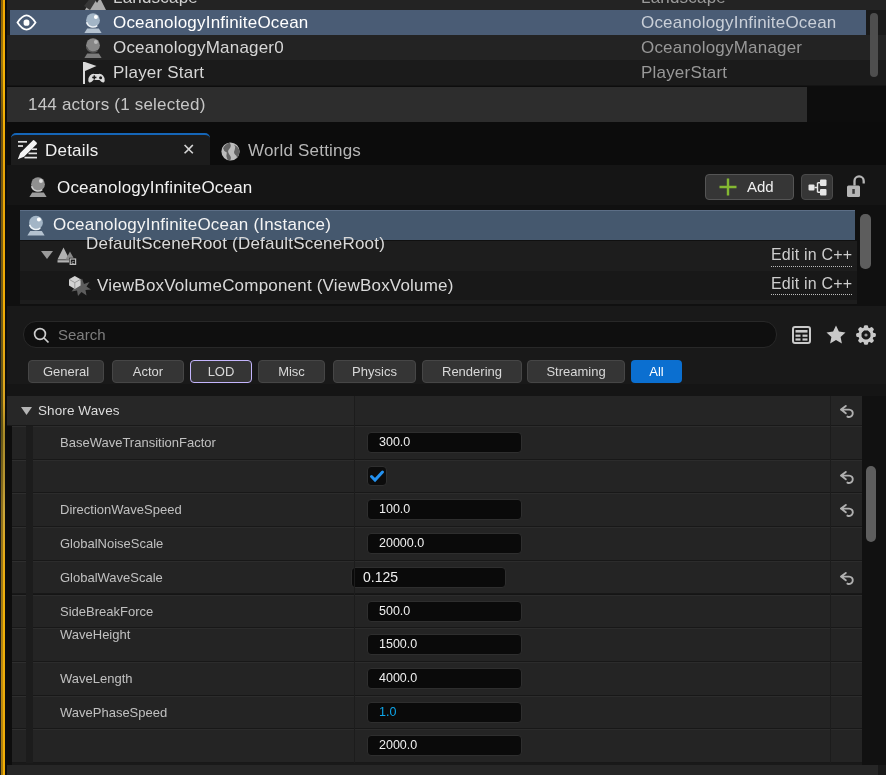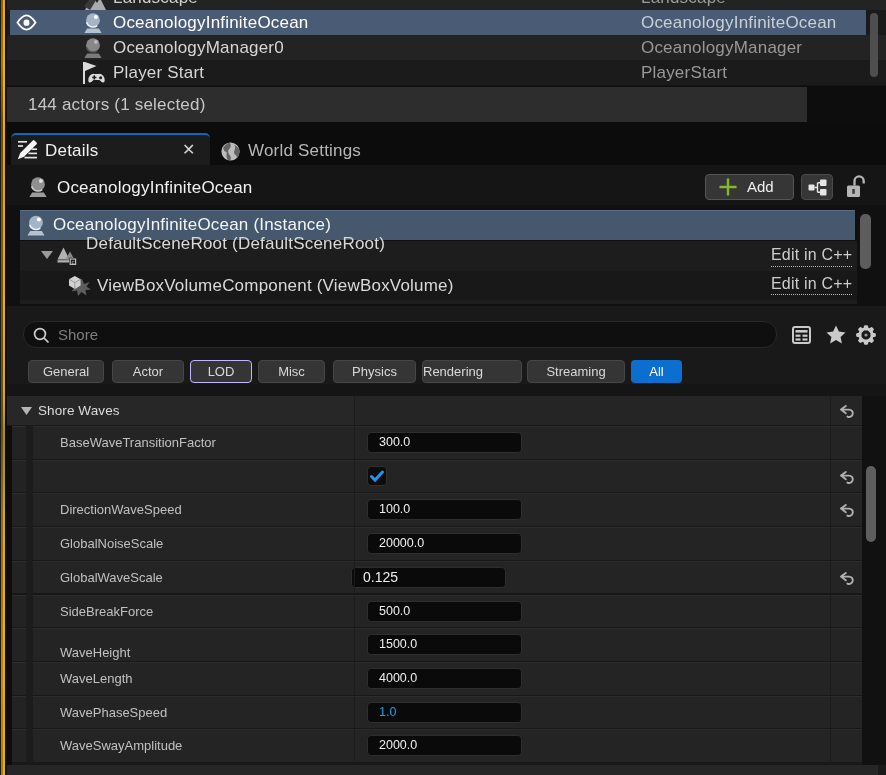--- a/index.html
+++ b/index.html
@@ -161,21 +161,21 @@
   <div class="a" style="left:771px;top:108px;height:22px;line-height:21px;color:#cdcdcd;font-size:16px;letter-spacing:0.2px;border-bottom:1px dotted #bbb">Edit in C++</div>
 
   <div class="a" style="left:20px;top:135px;width:837px;height:4px;background:#1d1d1d"></div>
 
   <div class="a" style="left:0;top:141px;width:886px;height:78px;background:#191919"></div>
   <div class="a" style="left:23px;top:156px;width:754px;height:27px;background:#0f0f0f;border:1px solid #282828;border-radius:13px">
     <svg class="a" style="left:9px;top:5px" width="17" height="17" viewBox="0 0 17 17">
       <circle cx="7" cy="7" r="5.4" fill="none" stroke="#cdcdcd" stroke-width="1.7"></circle>
       <path d="M11 11 L15.5 15.5" stroke="#cdcdcd" stroke-width="1.7"></path>
     </svg>
-    <div class="a" style="left:34px;top:0;height:25px;line-height:25px;color:#7e7e7e;font-size:15px">Shore</div>
+    <div class="a" style="left:34px;top:0;height:25px;line-height:25px;color:#7e7e7e;font-size:15px">Search</div>
   </div>
   <svg class="a" style="left:792px;top:161px" width="19" height="18" viewBox="0 0 19 18">
     <rect x="1" y="1" width="17" height="16" rx="2" fill="none" stroke="#c9c9c9" stroke-width="2"></rect>
     <rect x="3.5" y="4" width="12" height="2.6" fill="#c9c9c9"></rect>
     <rect x="3.5" y="8.6" width="5" height="2.2" fill="#c9c9c9"></rect>
     <rect x="10.5" y="8.6" width="5" height="2.2" fill="#c9c9c9"></rect>
     <rect x="3.5" y="12.4" width="5" height="2.2" fill="#c9c9c9"></rect>
     <rect x="10.5" y="12.4" width="5" height="2.2" fill="#c9c9c9"></rect>
   </svg>
   <svg class="a" style="left:826px;top:160px" width="20" height="19" viewBox="0 0 20 19">
@@ -205,21 +205,21 @@
       <circle r="1.6" fill="#9a9a9a"></circle>
     </g>
   </svg>
 
   <div class="a" style="left:0;top:195px;width:886px;height:23px" id="filters">
       <div class="a" style="left:28px;top:0;width:76px;height:23px;background:#353535;border:1px solid #464646;border-radius:4px;color:#d8d8d8;font-size:13px;text-align:center;line-height:21px">General</div>
       <div class="a" style="left:112px;top:0;width:72px;height:23px;background:#353535;border:1px solid #464646;border-radius:4px;color:#d8d8d8;font-size:13px;text-align:center;line-height:21px">Actor</div>
       <div class="a" style="left:190px;top:0;width:62px;height:23px;background:#353535;border:1px solid #c4b5fd;border-radius:4px;color:#d8d8d8;font-size:13px;text-align:center;line-height:21px">LOD</div>
       <div class="a" style="left:258px;top:0;width:67px;height:23px;background:#353535;border:1px solid #464646;border-radius:4px;color:#d8d8d8;font-size:13px;text-align:center;line-height:21px">Misc</div>
       <div class="a" style="left:333px;top:0;width:83px;height:23px;background:#353535;border:1px solid #464646;border-radius:4px;color:#d8d8d8;font-size:13px;text-align:center;line-height:21px">Physics</div>
-      <div class="a" style="left:422px;top:0;width:100px;height:23px;background:#353535;border:1px solid #464646;border-radius:4px;color:#d8d8d8;font-size:13px;line-height:21px">Rendering</div>
+      <div class="a" style="left:422px;top:0;width:100px;height:23px;background:#353535;border:1px solid #464646;border-radius:4px;color:#d8d8d8;font-size:13px;text-align:center;line-height:21px">Rendering</div>
       <div class="a" style="left:527px;top:0;width:98px;height:23px;background:#353535;border:1px solid #464646;border-radius:4px;color:#d8d8d8;font-size:13px;text-align:center;line-height:21px">Streaming</div>
       <div class="a" style="left:631px;top:0;width:51px;height:23px;background:#0b6fd0;border-radius:4px;color:#fff;font-size:13px;text-align:center;line-height:23px">All</div>
     </div>
 
   <div class="a" style="left:0;top:226px;width:886px;height:384px" id="props">
       <div class="a" style="left:7px;top:5px;width:855px;height:30px;background:#272727;border-bottom:1px solid #191919"></div>
       <svg class="a" style="left:21px;top:16px" width="11" height="8" viewBox="0 0 11 8">
         <path d="M0 0 H11 L5.5 8 Z" fill="#b5b5b5"></path>
       </svg>
       <div class="a" style="left:355px;top:5px;width:507px;height:30px;background:#252525;border-bottom:1px solid #191919"></div>
@@ -259,33 +259,32 @@
       <div class="a" style="left:351px;top:175.8px;width:155px;height:21px;background:#0a0a0a;border:1px solid #2e2e2e;border-radius:4px;color:#efefef;font-size:14px;line-height:19px;padding-left:11px">0.125</div>
       <div class="a" style="left:839px;top:179.8px"><svg width="17" height="15" viewBox="0 0 17 15">
           <path d="M2 5.6 L6.8 1.9 M2 5.6 L6.8 9.3 M2 5.6 H10 A3.7 3.7 0 1 1 8.4 12.6" fill="none" stroke="#b0b0b0" stroke-width="1.9" stroke-linecap="round" stroke-linejoin="round"></path>
         </svg></div>
       <div class="a" style="left:12px;top:203.5px;width:14px;height:33.7px;background:#232323;border-top:1px solid #2e2e2e;border-bottom:1px solid #181818"></div>
       <div class="a" style="left:26px;top:203.5px;width:836px;height:33.7px;background:#242424;border-top:1px solid #2c2c2c;border-bottom:1px solid #181818"></div>
       <div class="a" style="left:60px;top:203.5px;height:33.7px;line-height:33.7px;color:#c0c0c0;font-size:13px">SideBreakForce</div>
       <div class="a" style="left:367px;top:209.5px;width:155px;height:21px;background:#0a0a0a;border:1px solid #2e2e2e;border-radius:4px;color:#efefef;font-size:12.5px;line-height:19px;padding-left:11px">500.0</div>
       <div class="a" style="left:12px;top:237.20000000000002px;width:14px;height:33.7px;background:#232323;border-top:1px solid #2e2e2e;border-bottom:1px solid #181818"></div>
       <div class="a" style="left:26px;top:237.20000000000002px;width:836px;height:33.7px;background:#242424;border-top:1px solid #2c2c2c;border-bottom:1px solid #181818"></div>
-      <div class="a" style="left:60px;top:245px;height:33.7px;line-height:33.7px;color:#c0c0c0;font-size:13px">WaveHeight</div>
+      <div class="a" style="left:60px;top:227px;height:33.7px;line-height:33.7px;color:#c0c0c0;font-size:13px">WaveHeight</div>
       <div class="a" style="left:367px;top:243.20000000000002px;width:155px;height:21px;background:#0a0a0a;border:1px solid #2e2e2e;border-radius:4px;color:#efefef;font-size:12.5px;line-height:19px;padding-left:11px">1500.0</div>
       <div class="a" style="left:12px;top:270.90000000000003px;width:14px;height:33.7px;background:#232323;border-top:1px solid #2e2e2e;border-bottom:1px solid #181818"></div>
       <div class="a" style="left:26px;top:270.90000000000003px;width:836px;height:33.7px;background:#242424;border-top:1px solid #2c2c2c;border-bottom:1px solid #181818"></div>
       <div class="a" style="left:60px;top:270.90000000000003px;height:33.7px;line-height:33.7px;color:#c0c0c0;font-size:13px">WaveLength</div>
       <div class="a" style="left:367px;top:276.90000000000003px;width:155px;height:21px;background:#0a0a0a;border:1px solid #2e2e2e;border-radius:4px;color:#efefef;font-size:12.5px;line-height:19px;padding-left:11px">4000.0</div>
       <div class="a" style="left:12px;top:304.6px;width:14px;height:33.7px;background:#232323;border-top:1px solid #2e2e2e;border-bottom:1px solid #181818"></div>
       <div class="a" style="left:26px;top:304.6px;width:836px;height:33.7px;background:#242424;border-top:1px solid #2c2c2c;border-bottom:1px solid #181818"></div>
       <div class="a" style="left:60px;top:304.6px;height:33.7px;line-height:33.7px;color:#c0c0c0;font-size:13px">WavePhaseSpeed</div>
       <div class="a" style="left:367px;top:310.6px;width:155px;height:21px;background:#0a0a0a;border:1px solid #2e2e2e;border-radius:4px;color:#0ea5e9;font-size:12.5px;line-height:19px;padding-left:11px">1.0</div>
       <div class="a" style="left:12px;top:338.3px;width:14px;height:33.7px;background:#232323;border-top:1px solid #2e2e2e;border-bottom:1px solid #181818"></div>
       <div class="a" style="left:26px;top:338.3px;width:836px;height:33.7px;background:#242424;border-top:1px solid #2c2c2c;border-bottom:1px solid #181818"></div>
-      <div class="a" style="left:60px;top:338.3px;height:33.7px;line-height:33.7px;color:#c0c0c0;font-size:13px">WaveSwayAmplitude</div>
       <div class="a" style="left:367px;top:344.3px;width:155px;height:21px;background:#0a0a0a;border:1px solid #2e2e2e;border-radius:4px;color:#efefef;font-size:12.5px;line-height:19px;padding-left:11px">2000.0</div>
       <div class="a" style="left:12px;top:372px;width:850px;height:2px;background:#191919"></div>
       <div class="a" style="left:26px;top:35px;width:7px;height:337px;background:#1c1c1c"></div>
       <div class="a" style="left:354px;top:5px;width:1px;height:367px;background:#1c1c1c"></div>
       <div class="a" style="left:830px;top:5px;width:1px;height:367px;background:#1c1c1c"></div>
       <div class="a" style="left:862px;top:5px;width:24px;height:369px;background:#111"></div>
       <div class="a" style="left:866px;top:75px;width:10px;height:76px;background:#5e5e5e;border-radius:5px"></div>
     </div>
 </div>
 

